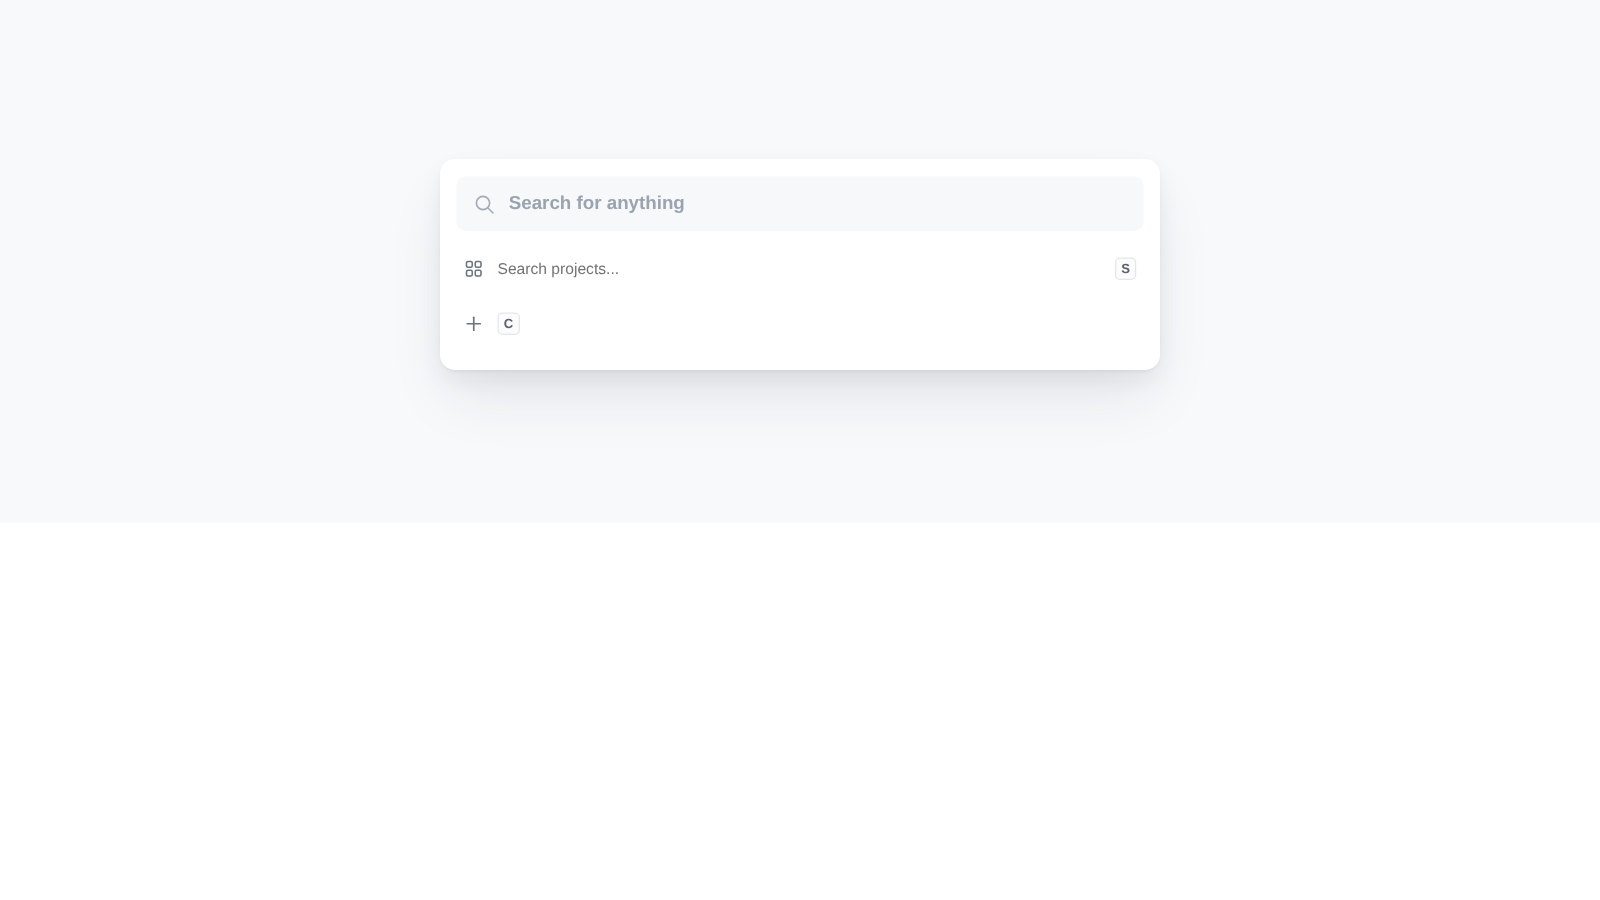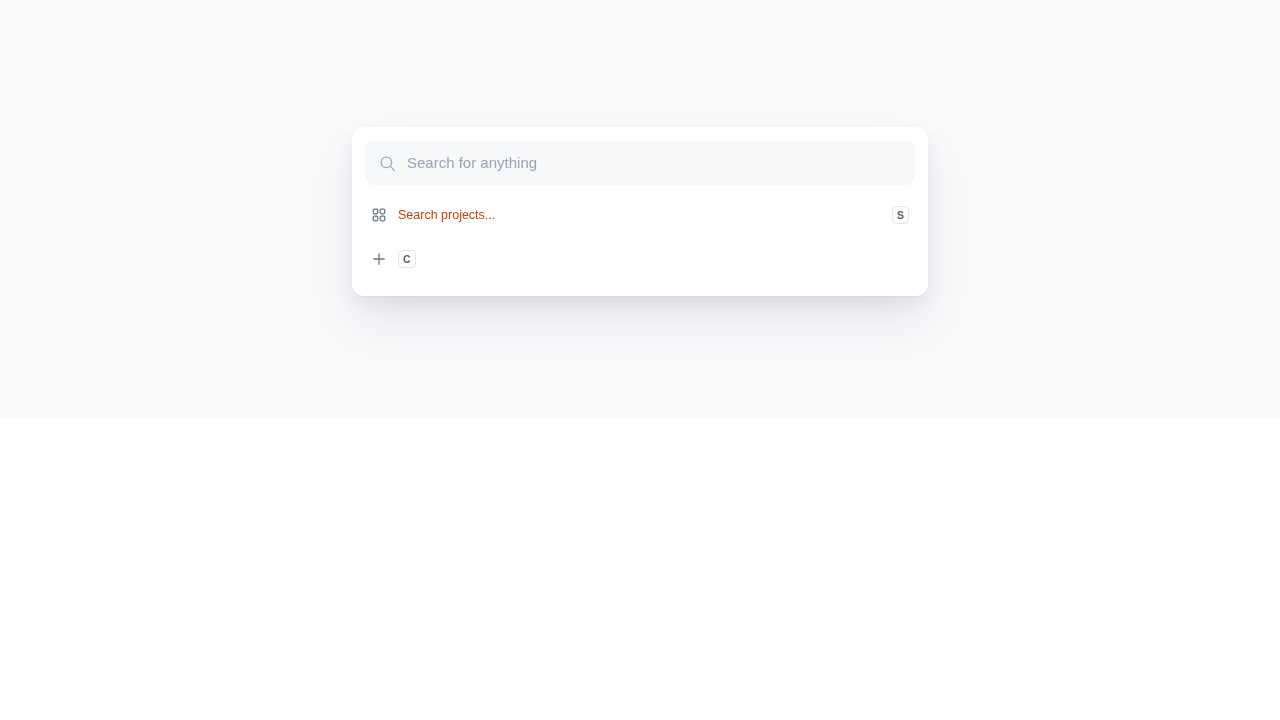--- a/index.html
+++ b/index.html
@@ -61,20 +61,21 @@
     flex: 1 1 auto;
     border: none;
     outline: none;
     background: transparent;
     font-family: "Liberation Sans", sans-serif;
     font-size: 15px;
     line-height: 20px;
     color: #4b5563;
     padding: 0;
     height: 20px;
+    font-weight: bold;
   }
   .search-input::placeholder {
     color: #9aa3b0;
     opacity: 1;
   }
 
   
   .results-list {
     margin-top: 8px;
     padding-bottom: 2px;
@@ -96,21 +97,21 @@
     height: 16px;
     display: block;
     color: #6b7380;
     margin-right: 11px;
   }
 
   .row-label {
     flex: 1 1 auto;
     font-size: 12.5px;
     line-height: 16px;
-    color: #c2410c;
+    color: #737373;
     white-space: nowrap;
     overflow: hidden;
     text-overflow: ellipsis;
   }
 
   .kbd {
     flex: 0 0 auto;
     min-width: 17px;
     height: 18px;
     padding: 0 4px;

